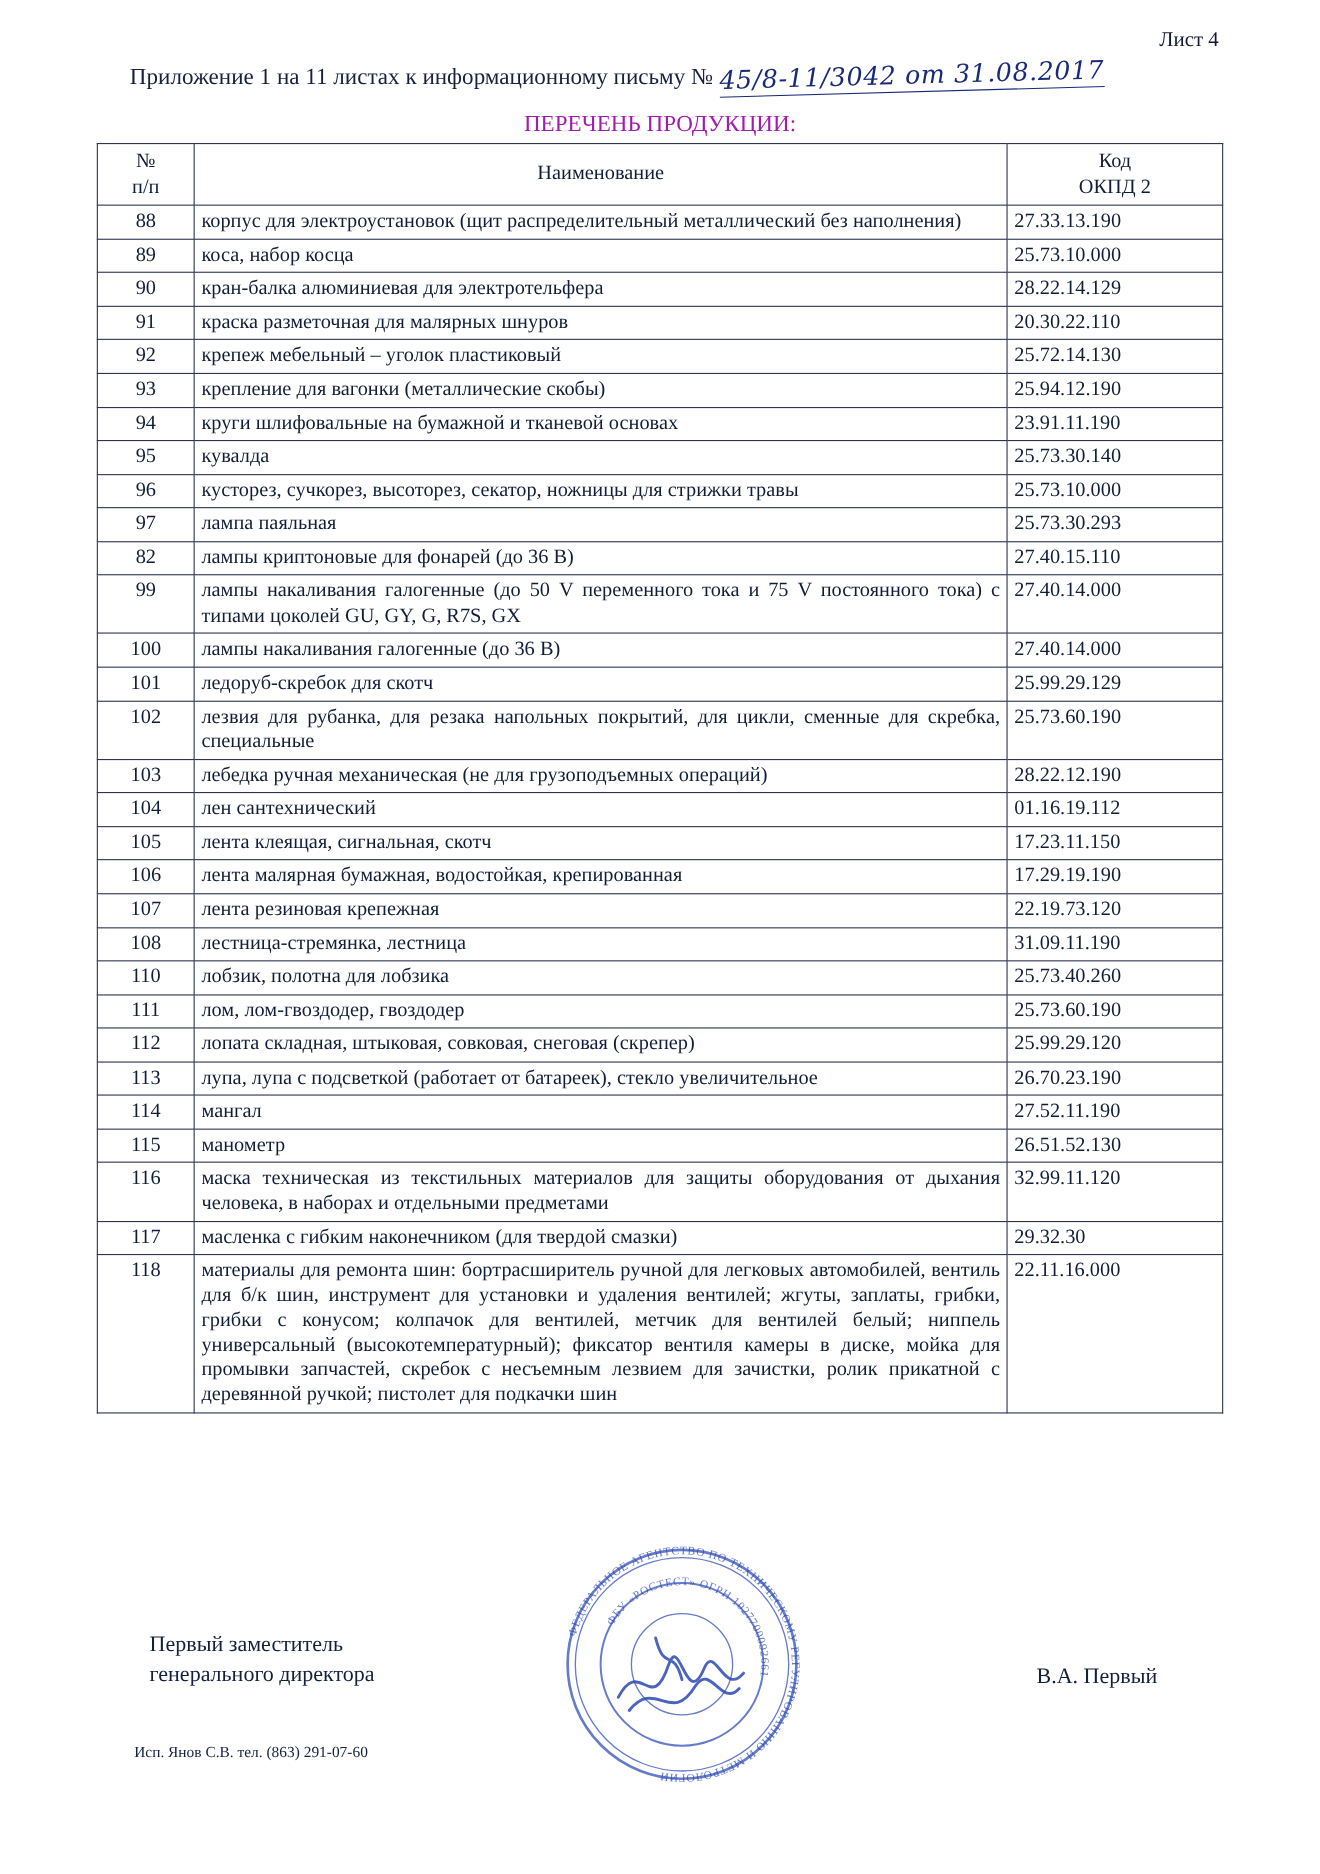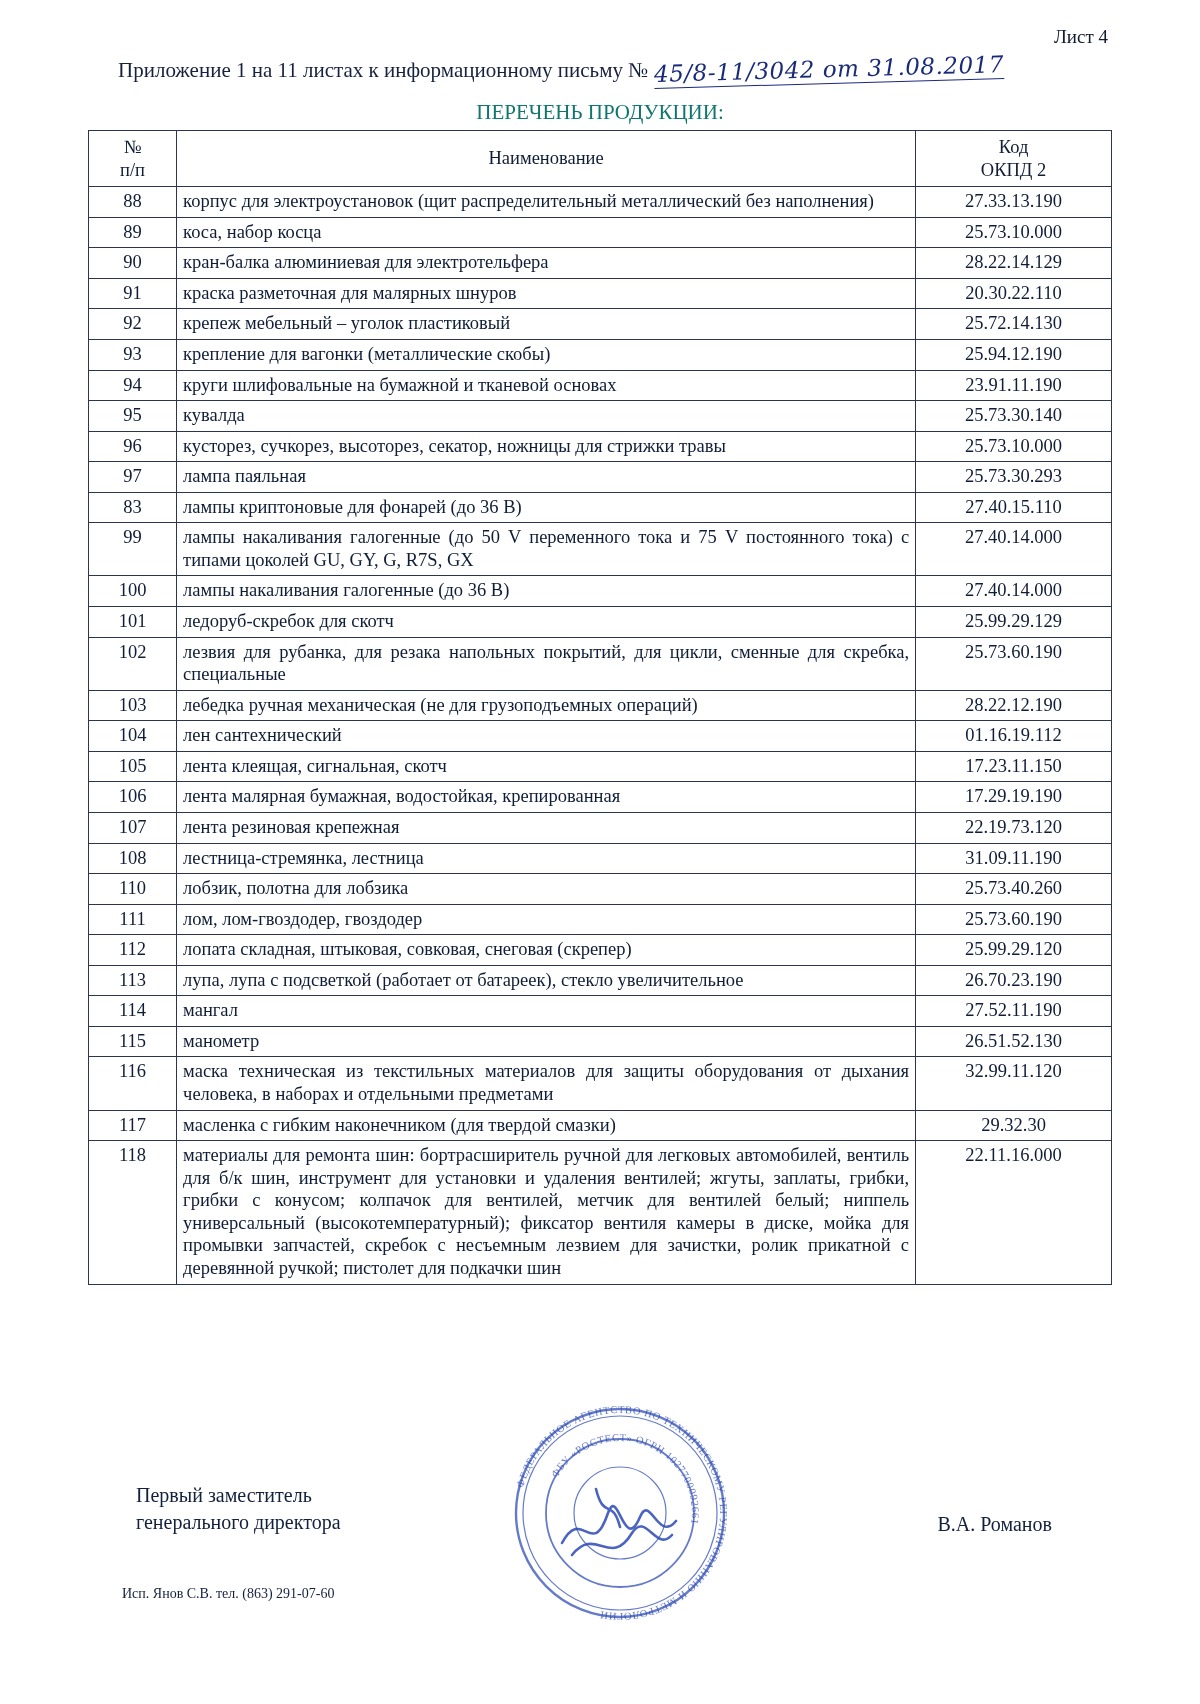--- a/index.html
+++ b/index.html
@@ -49,21 +49,21 @@
     border-bottom: 1px solid #1a2a7a;
     padding-bottom: 1px;
   }
   .doc-title {
     position: absolute;
     top: 100px;
     left: 0;
     width: 1200px;
     text-align: center;
     font-size: 21px;
-    color: #0f766e;
+    color: #a21caf;
   }
   table.products {
     position: absolute;
     top: 130px;
     left: 88px;
     width: 1024px;
     border-collapse: collapse;
     font-size: 18.5px;
     color: #101d36;
   }
@@ -76,21 +76,21 @@
   table.products th {
     font-weight: normal;
     text-align: center;
     vertical-align: middle;
     padding: 5px 4px;
   }
   .col-num { width: 72px; text-align: center; }
   .col-name { width: 700px; }
   .col-code { width: 176px; text-align: center; }
   td.col-num { }
-  td.col-code { text-align: center; }
+  td.col-code { text-align: left; }
   .justify { text-align: justify; text-align-last: left; }
   .hdr-sub { display: block; }
   .footer-left {
     position: absolute;
     left: 122px;
     top: 1482px;
     font-size: 20px;
     line-height: 1.35;
     color: #12203c;
     margin-left: 14px;
@@ -192,21 +192,21 @@
           <td class="col-num">96</td>
           <td class="col-name justify">кусторез, сучкорез, высоторез, секатор, ножницы для стрижки травы</td>
           <td class="col-code">25.73.10.000</td>
         </tr>
         <tr>
           <td class="col-num">97</td>
           <td class="col-name">лампа паяльная</td>
           <td class="col-code">25.73.30.293</td>
         </tr>
         <tr>
-          <td class="col-num">83</td>
+          <td class="col-num">82</td>
           <td class="col-name">лампы криптоновые для фонарей (до 36 В)</td>
           <td class="col-code">27.40.15.110</td>
         </tr>
         <tr>
           <td class="col-num">99</td>
           <td class="col-name justify">лампы накаливания галогенные (до 50 V переменного тока и 75 V постоянного тока) с типами цоколей GU, GY, G, R7S, GX</td>
           <td class="col-code">27.40.14.000</td>
         </tr>
         <tr>
           <td class="col-num">100</td>
@@ -299,21 +299,21 @@
           <td class="col-code">22.11.16.000</td>
         </tr>
       </tbody>
   </table>
 
   <div class="footer-left">
     <div>Первый заместитель</div>
     <div>генерального директора</div>
   </div>
 
-  <div class="footer-right">В.А. Романов</div>
+  <div class="footer-right">В.А. Первый</div>
 
   <div class="footer-exec">Исп. Янов С.В. тел. (863) 291-07-60</div>
 
   <div class="stamp">
     <svg width="240" height="240" viewBox="0 0 240 240" aria-hidden="true">
       <defs>
         <path id="outerArc" d="M 120,120 m -100,0 a 100,100 0 1,1 200,0 a 100,100 0 1,1 -200,0"></path>
         <path id="innerArc" d="M 120,120 m -72,0 a 72,72 0 1,1 144,0 a 72,72 0 1,1 -144,0"></path>
       </defs>
       <g stroke="#2b49b5" fill="none" opacity="0.72">

